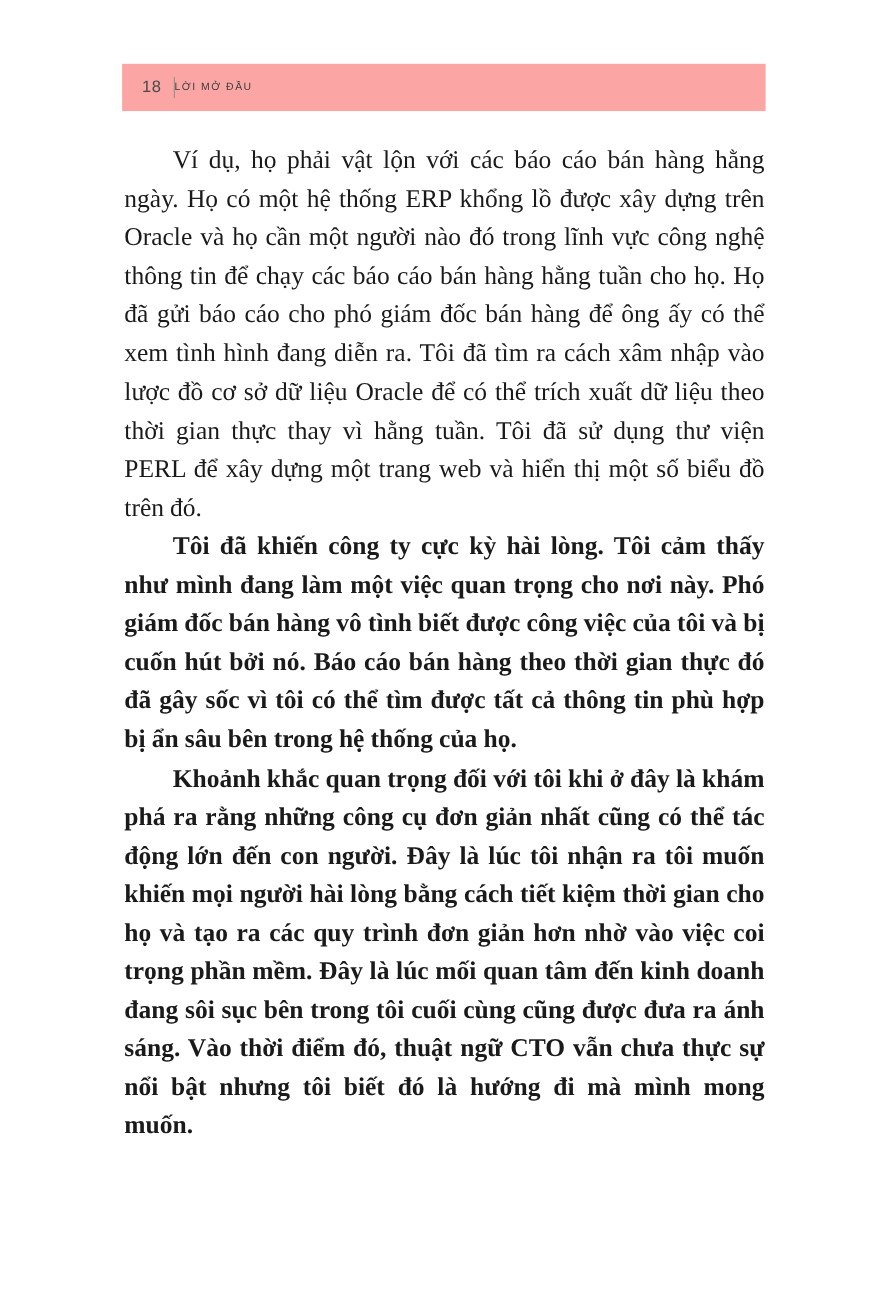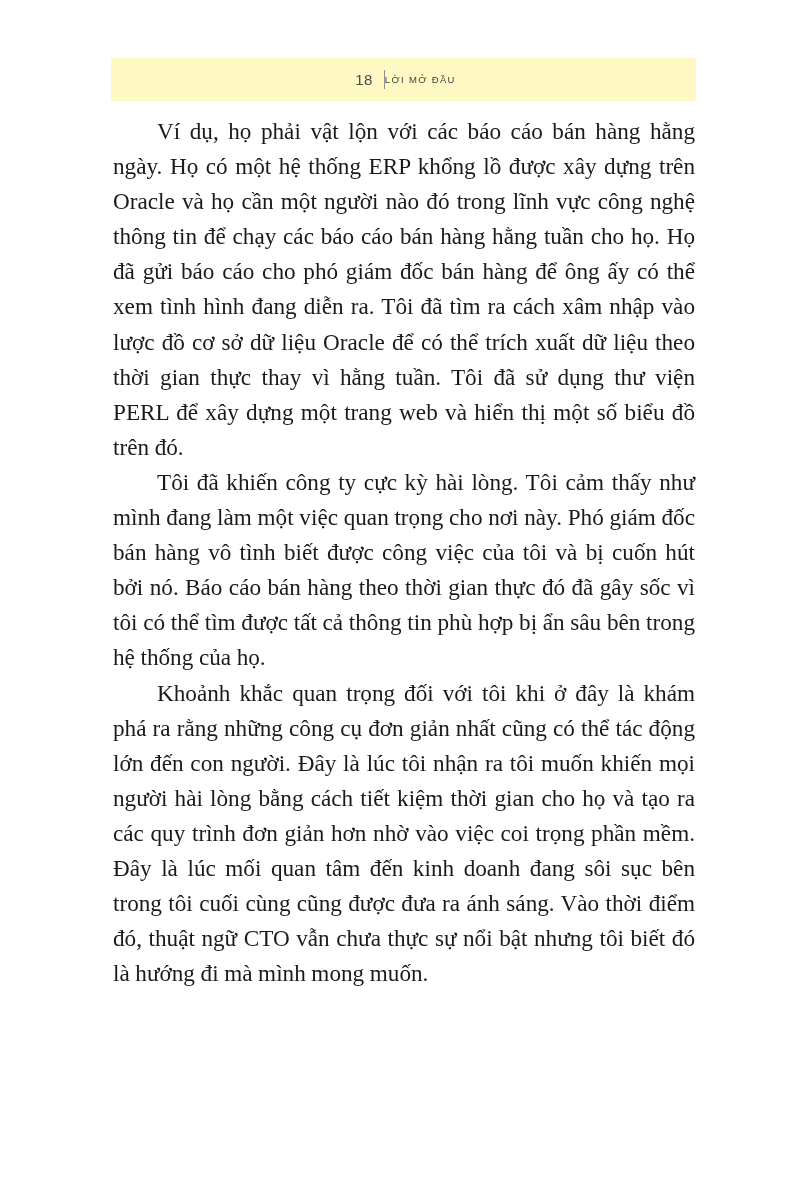--- a/index.html
+++ b/index.html
@@ -22,24 +22,24 @@
     box-sizing: border-box;
   }
 
   
   .header-band {
     position: absolute;
     left: 111px;
     top: 58px;
     width: 585px;
     height: 43px;
-    background: #fef9c3;
+    background: #fca5a5;
     display: flex;
     align-items: center;
-    justify-content: center;
+    justify-content: flex-start;
     box-sizing: border-box;
     padding: 0 14px 0 18px;
   }
   .header-left {
     display: flex;
     align-items: center;
     gap: 11px;
   }
   .page-number {
     font-family: "Liberation Sans", "DejaVu Sans", sans-serif;
@@ -61,35 +61,36 @@
     letter-spacing: 1.35px;
     text-transform: uppercase;
     line-height: 1;
     white-space: nowrap;
   }
 
   
   .text-column {
     position: absolute;
     left: 113px;
-    top: 114px;
+    top: 129px;
     width: 582px;
   }
   .body-paragraph {
     margin: 0;
     font-size: 23.2px;
     line-height: 35.1px;
     text-align: justify;
     text-justify: inter-word;
     text-indent: 44px;
     hyphens: none;
     word-spacing: -0.2px;
   }
   .body-paragraph + .body-paragraph {
     margin-top: 0px;
+    font-weight: bold;
   }
 </style>
 </head>
 <body>
 
 <div class="page">
 
   <div class="header-band">
     <div class="header-left">
       <span class="page-number">18</span>

